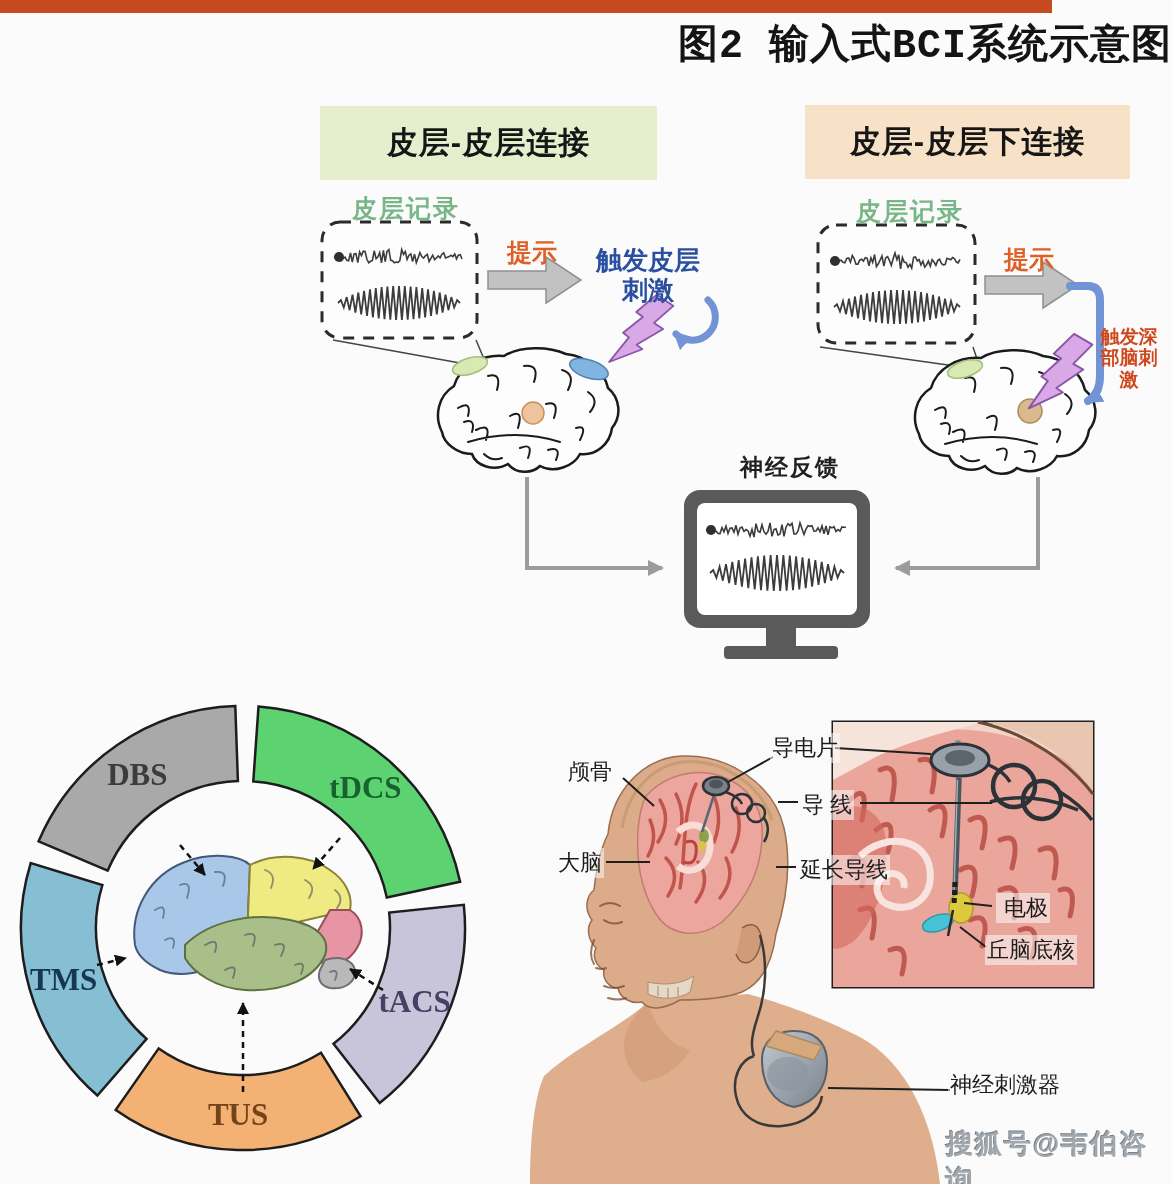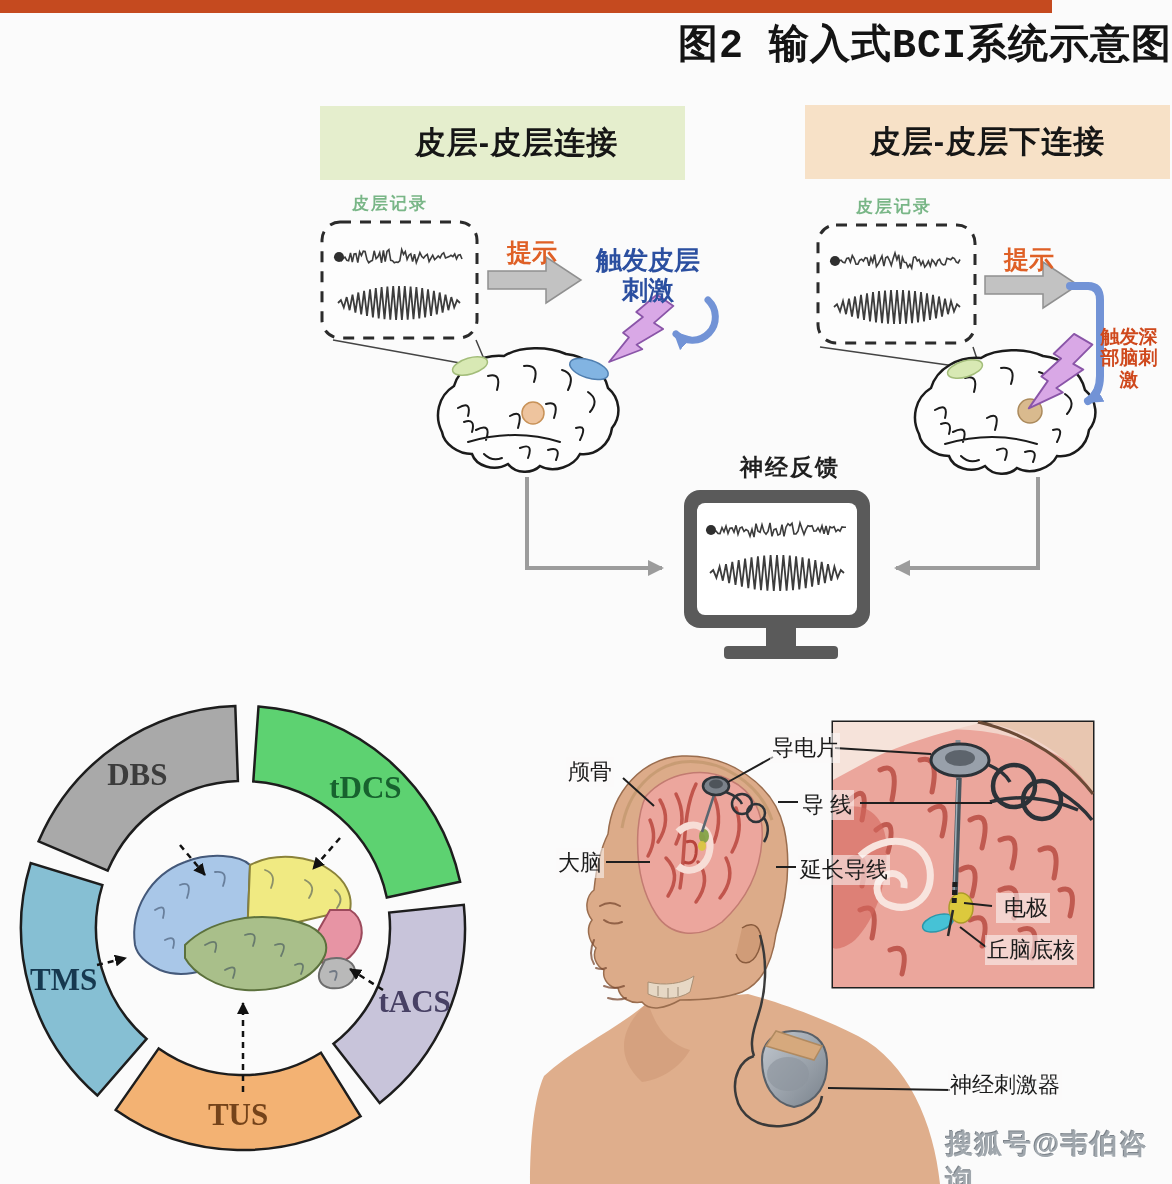--- a/index.html
+++ b/index.html
@@ -2,23 +2,23 @@
 <html><head>
 <meta charset="utf-8">
 <style>
   html,body{margin:0;padding:0;}
   body{width:1172px;height:1184px;position:relative;background:#fbfbfb;
        font-family:"Liberation Sans","DejaVu Sans",sans-serif;overflow:hidden;}
   .abs{position:absolute;}
   #topbar{left:0;top:0;width:1052px;height:13px;background:#c54a1f;}
   #title{left:0;top:16px;width:1172px;text-align:right;font-size:40px;font-weight:800;color:#141414;letter-spacing:1px;font-family:Liberation Mono, monospace;}
   .panel-header{height:74px;line-height:74px;text-align:center;font-size:31px;font-weight:700;color:#161616;letter-spacing:1px;}
-  #hdr-left{left:320px;top:106px;width:337px;background:#e5eecd;padding-left:28px;}
-  #hdr-right{left:805px;top:105px;width:365px;background:#f7e1c7;}
-  .rec-label{font-size:17px;font-weight:700;color:#79b687;letter-spacing:2px;}
+  #hdr-left{left:320px;top:106px;width:337px;background:#e5eecd;}
+  #hdr-right{left:805px;top:105px;width:325px;background:#f7e1c7;}
+  .rec-label{font-size:25px;font-weight:700;color:#79b687;letter-spacing:2px;}
   #rec-left{left:352px;top:192px;}
   #rec-right{left:856px;top:195px;}
   .cue-label{width:76px;text-align:center;font-size:25px;font-weight:700;color:#df6026;}
   #cue-left{left:494px;top:236px;}
   #cue-right{left:991px;top:243px;}
   .trigger{font-weight:700;text-align:center;line-height:1.15;}
   #trig-left{left:592px;top:246px;width:112px;font-size:26px;color:#2b4fa0;}
   #trig-right{left:1098px;top:326px;width:62px;font-size:19px;color:#cf481c;line-height:1.12;}
   #feedback{left:700px;top:452px;width:180px;text-align:center;font-size:23px;font-weight:700;color:#1f1f1f;letter-spacing:2px;}
   .alabel{font-size:22px;font-weight:500;color:#1c1c1c;white-space:nowrap;background:rgba(252,250,249,0.55);padding:0 2px;}

